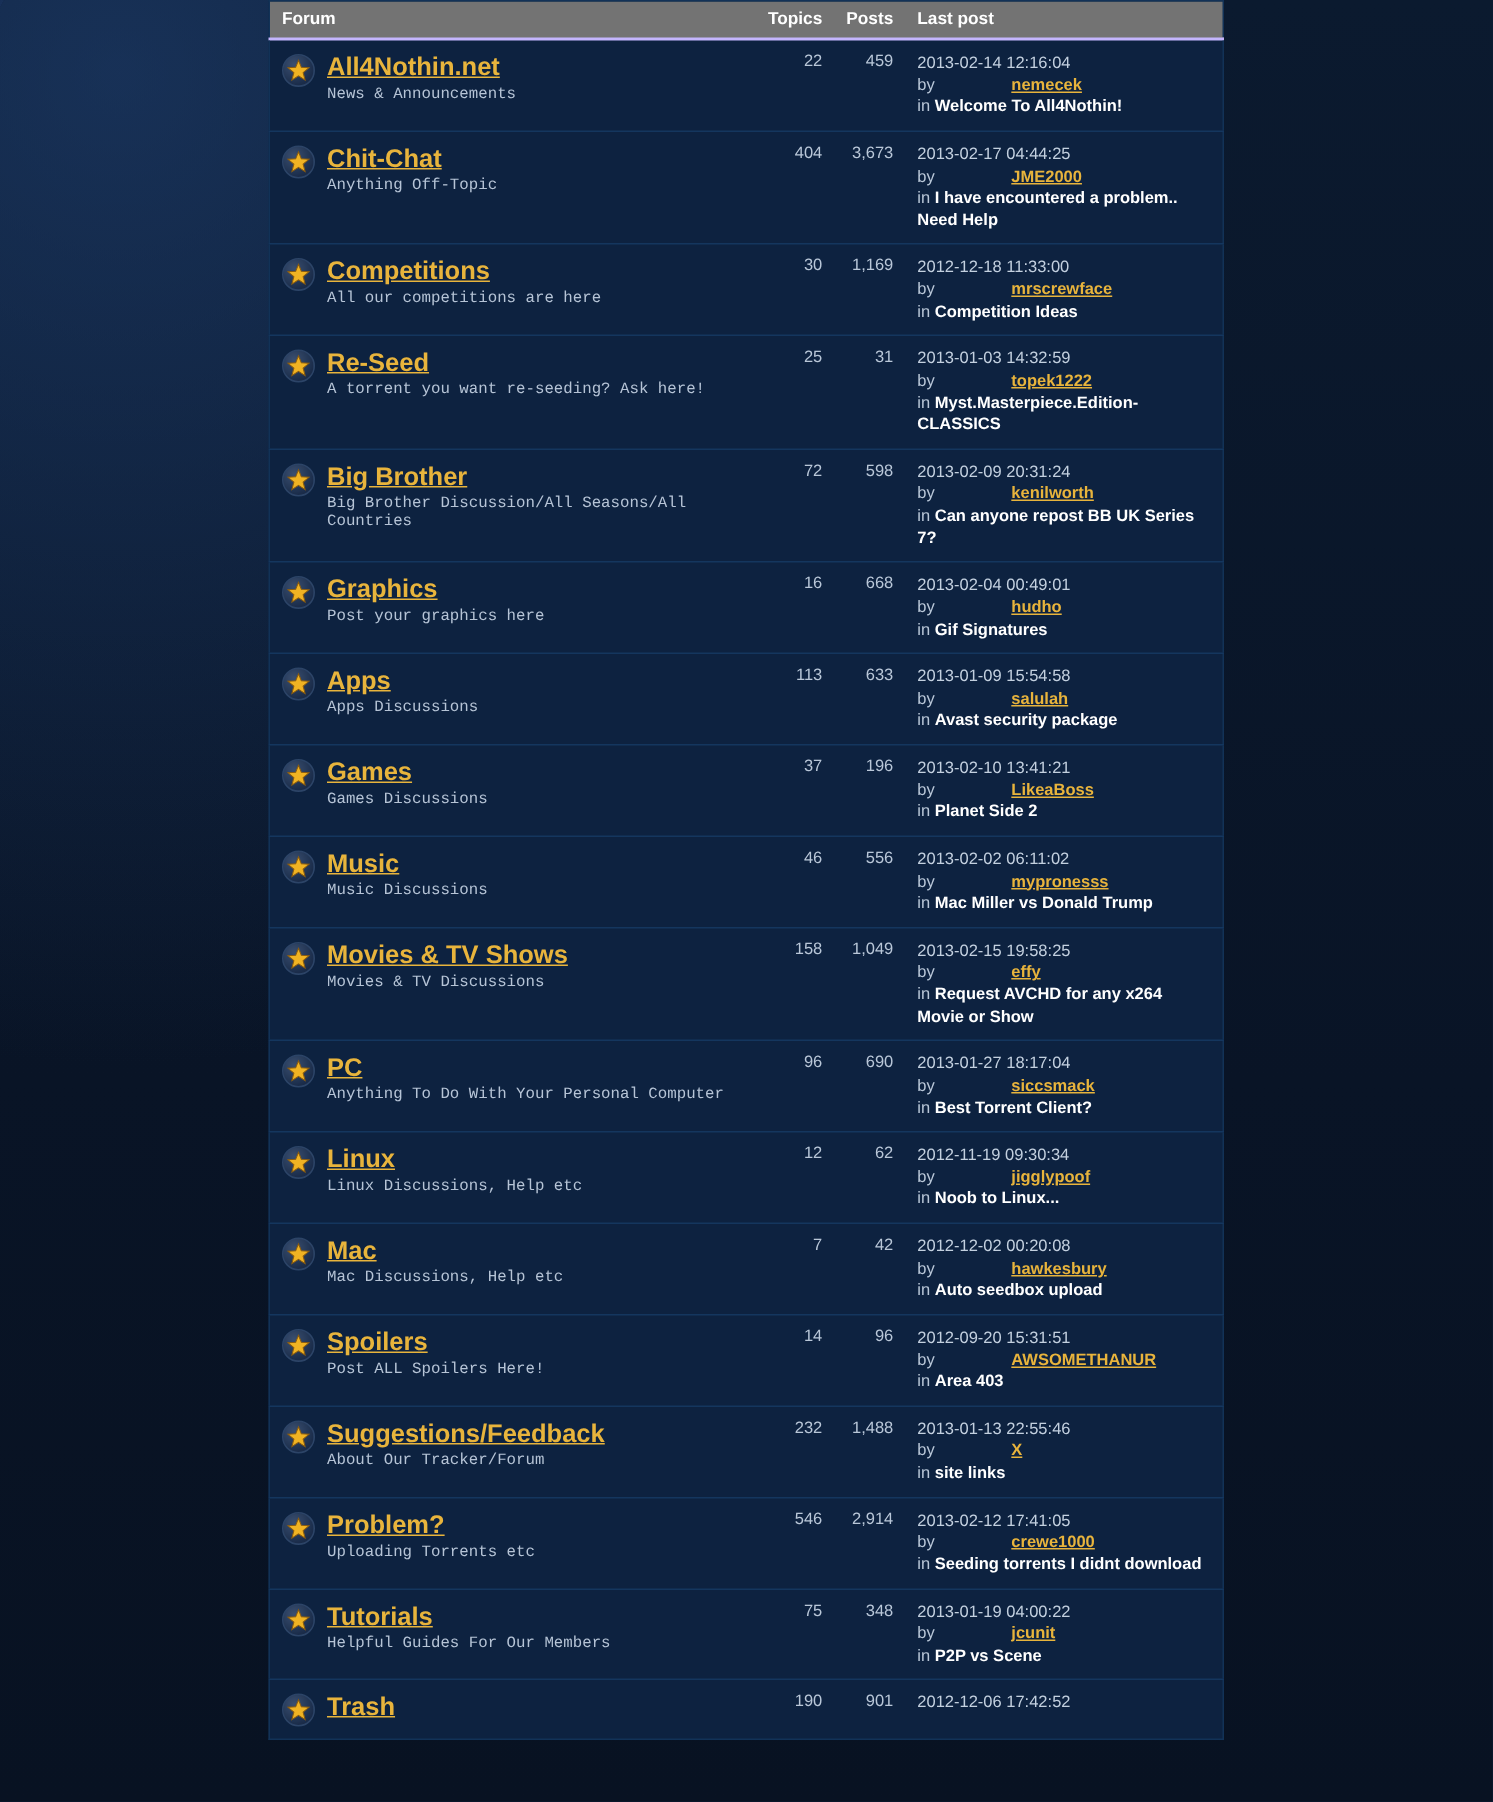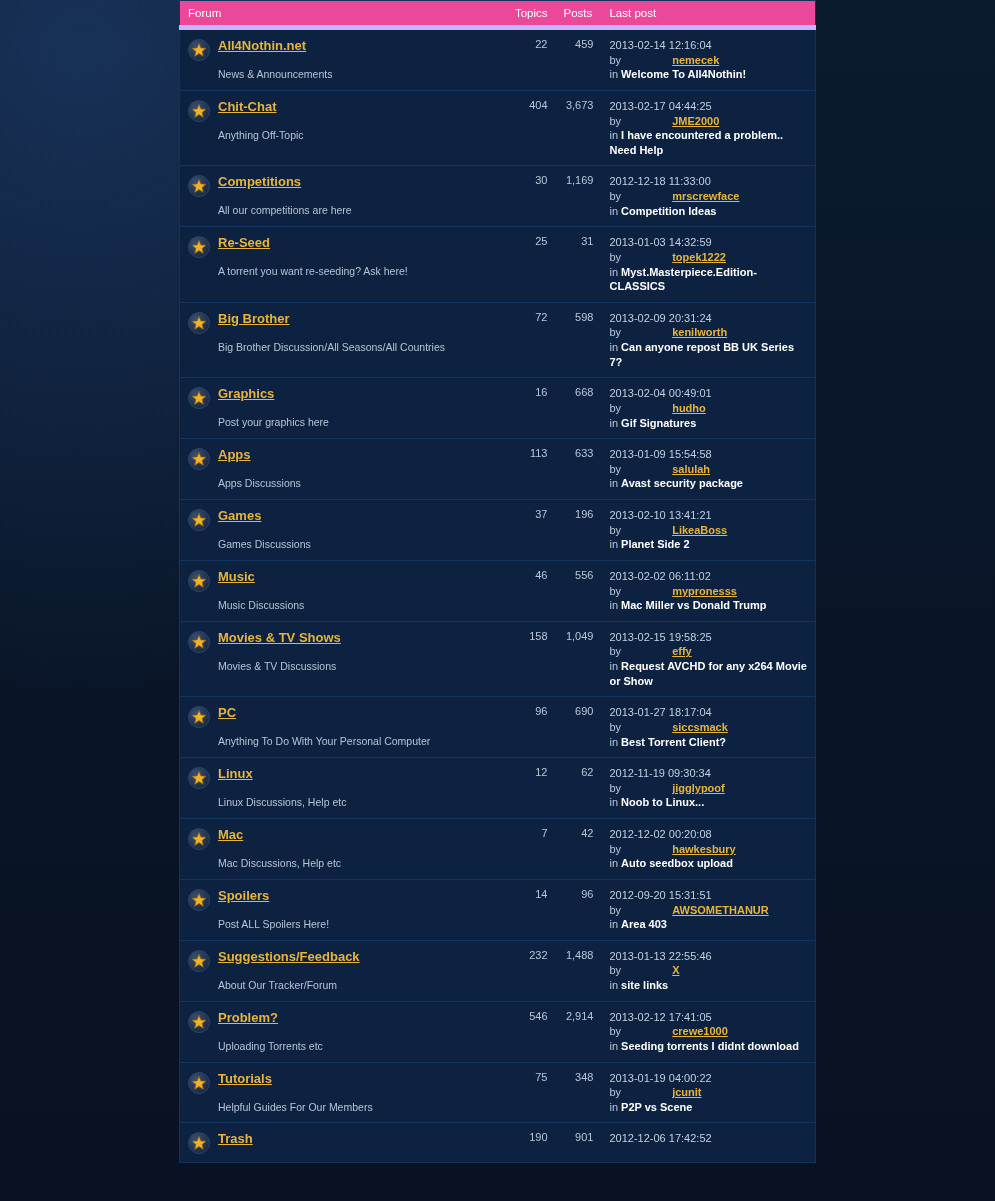--- a/index.html
+++ b/index.html
@@ -38,27 +38,27 @@
     letter-spacing: .2px;
   }
   .forum-table {
     width: 637px;
     margin: 0 auto;
     border-collapse: collapse;
     background: #0d2240;
     border: 1px solid #123257;
   }
   .forum-table thead th {
-    background: #ec4899;
+    background: #737373;
     color: #ffffff;
     font-size: 11.5px;
-    font-weight: normal;
+    font-weight: bold;
     text-align: left;
     padding: 6px 8px;
-    border-bottom: 5px solid #c4b5fd;
+    border-bottom: 2px solid #c4b5fd;
   }
   .col-forum  { width: 330px; }
   .col-topics { width: 48px;  text-align: right !important; }
   .col-posts  { width: 46px;  text-align: center; margin-left: 36px; }
   .col-last   { width: 215px; }
 
   .forum-table tbody tr { border-bottom: 1px solid #14365e; }
   .forum-table tbody tr:last-child { border-bottom: none; }
   .forum-table td {
     padding: 8px 8px;
@@ -73,31 +73,32 @@
     margin-top: 1px;
     position: relative;
     border-radius: 50%;
     background: radial-gradient(circle at 35% 30%, #3a4f70 0%, #1b2d4b 70%, #14233c 100%);
     border: 1px solid #2c4467;
     display:flex; align-items:center; justify-content:center;
   }
   .f-icon svg { display:block; }
   .f-title {
     color: #e8b43c;
-    font-size: 13px;
+    font-size: 17px;
     font-weight: bold;
     text-decoration: underline;
     display: block;
     cursor: pointer;
   }
   .f-desc {
     color: #b6c4d6;
     font-size: 10.5px;
     display: block;
-    margin-top: 15px;
+    margin-top: 2px;
+    font-family: Liberation Mono, monospace;
   }
   .num { text-align: right; font-size: 11px; color: #c9d6e6; white-space: nowrap; }
   .lastpost { font-size: 10.5px; line-height: 1.33; color: #b9c7d8; }
   .lastpost .lp-date { color: #c3d0df; display:block; }
   .lastpost .lp-line { display:block; }
   .lnk {
     color: #e8b43c;
     text-decoration: underline;
     font-weight: bold;
     cursor: pointer;

